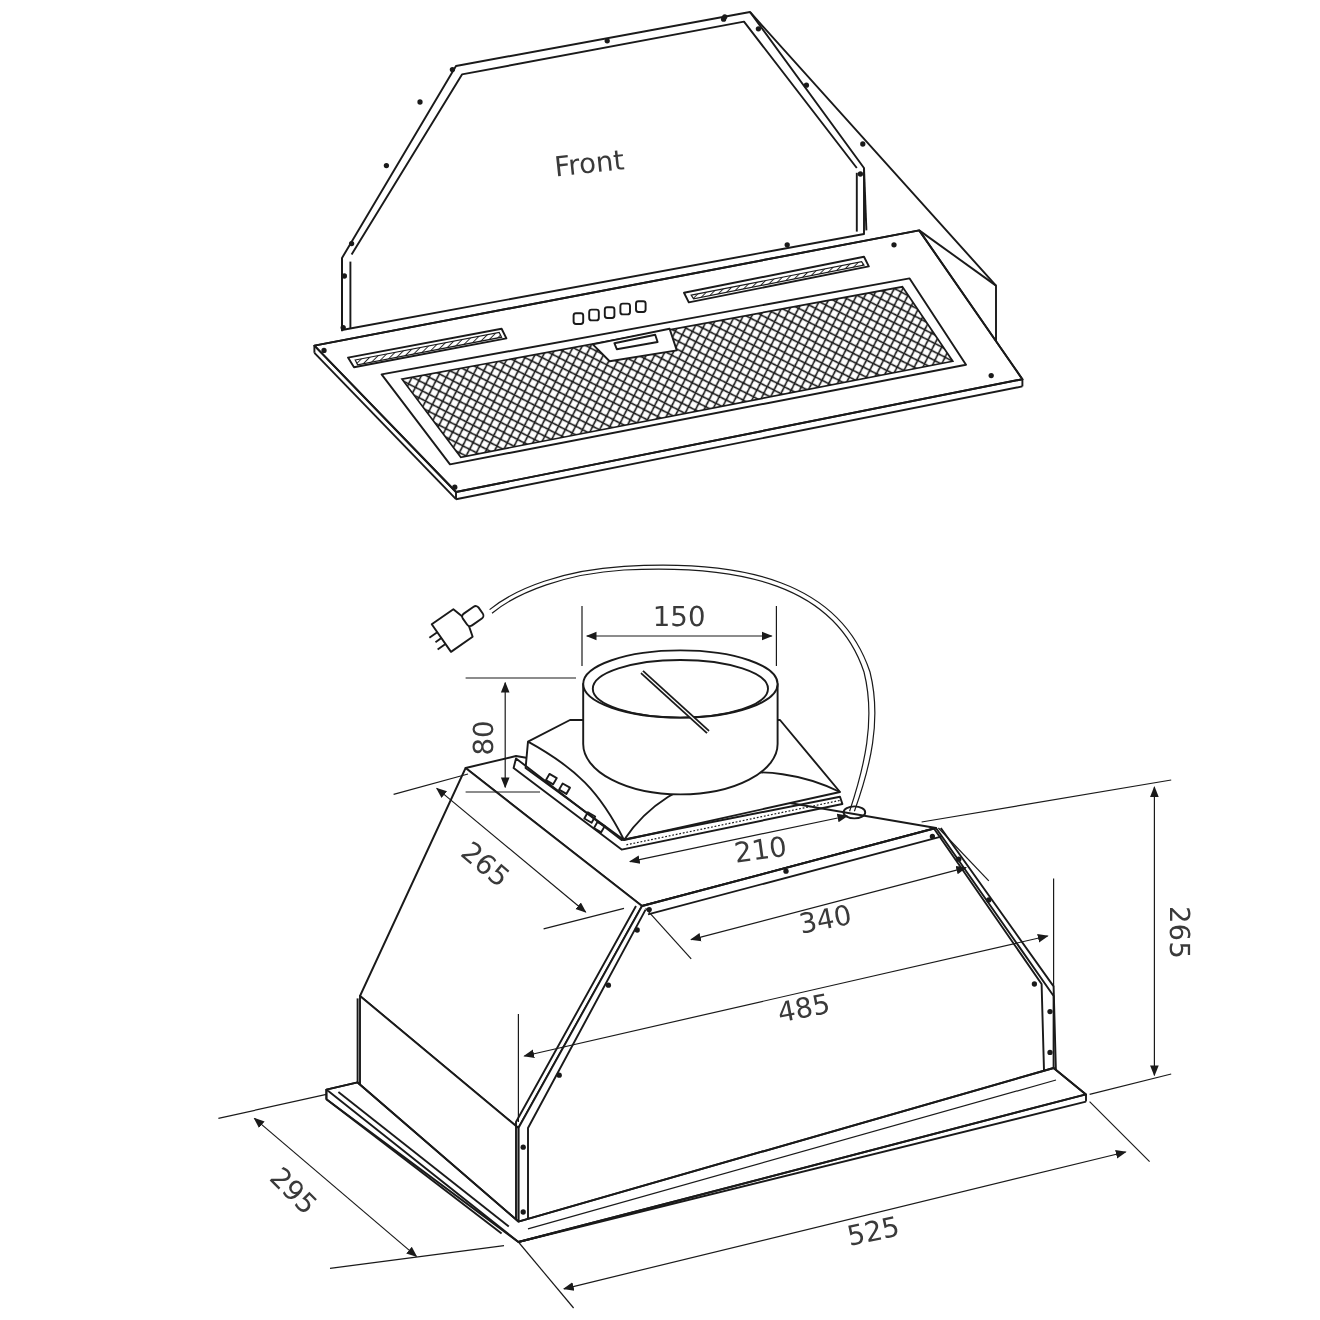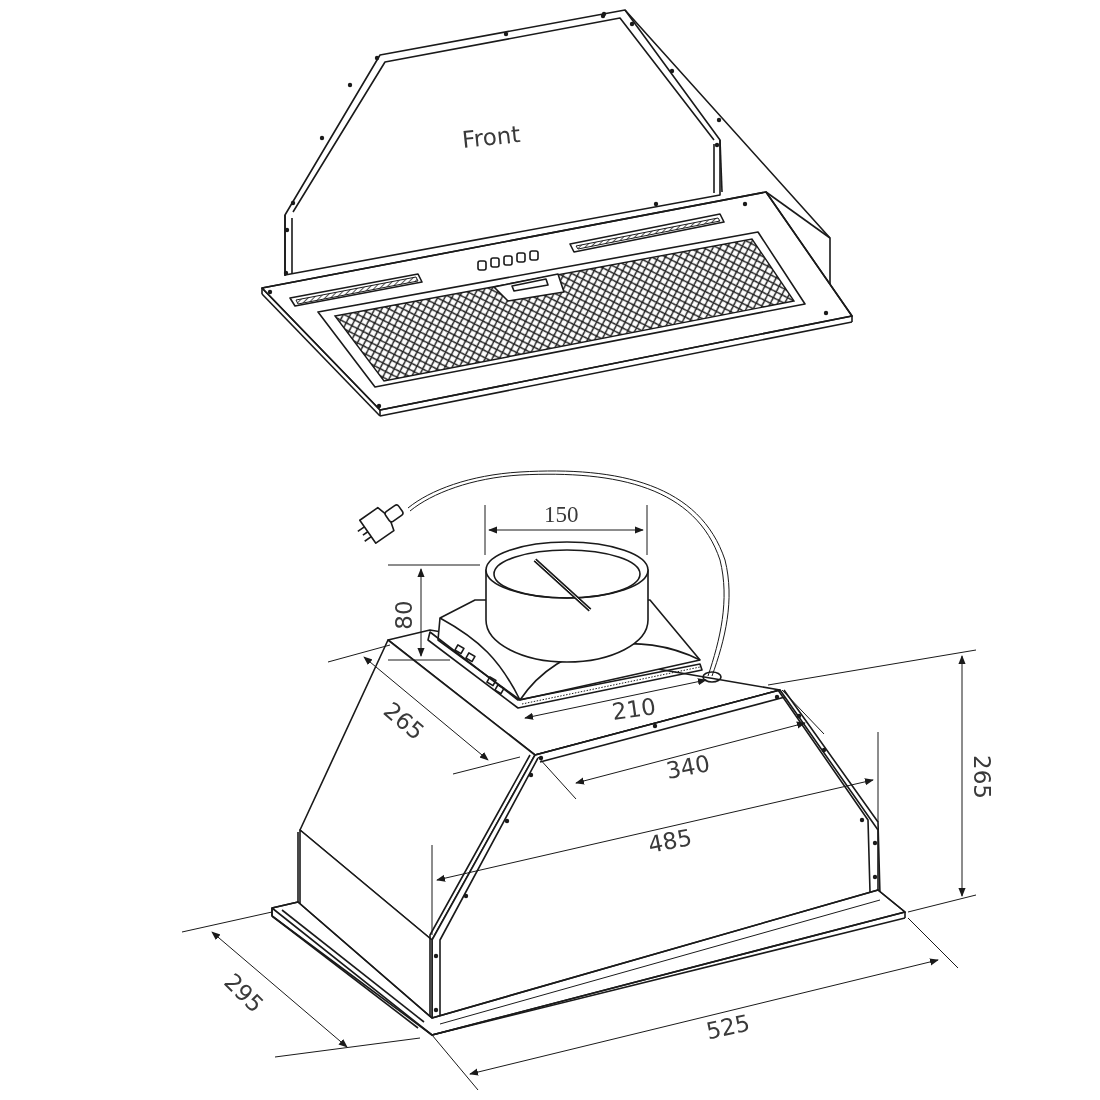--- a/index.html
+++ b/index.html
@@ -209,21 +209,21 @@
       <line x1="212" y1="932" x2="347" y2="1047" marker-start="url(#arr)" marker-end="url(#arr)"></line>
 
       <line x1="908" y1="918" x2="958" y2="968"></line>
       <line x1="432" y1="1035" x2="478" y2="1090"></line>
       <line x1="470" y1="1074" x2="938" y2="960" marker-start="url(#arr)" marker-end="url(#arr)"></line>
     </g>
   </svg>
 
   <div class="label" style="left:462px; top:124px; font-size:23px; transform:rotate(-6deg);">Front</div>
 
-  <div class="label" style="left:544px; top:502px; font-size:23px;font-family:Liberation Serif, serif;">150</div>
+  <div class="label" style="left:544px; top:502px; font-size:23px;">150</div>
 
   <div class="label" style="left:389px; top:602px; font-size:23px; transform:rotate(-90deg);">80</div>
 
   <div class="label" style="left:382px; top:708px; font-size:23px; transform:rotate(40deg);">265</div>
 
   <div class="label" style="left:612px; top:696px; font-size:23px; transform:rotate(-8deg);">210</div>
 
   <div class="label" style="left:666px; top:754px; font-size:23px; transform:rotate(-11deg);">340</div>
 
   <div class="label" style="left:648px; top:828px; font-size:23px; transform:rotate(-11deg);">485</div>

